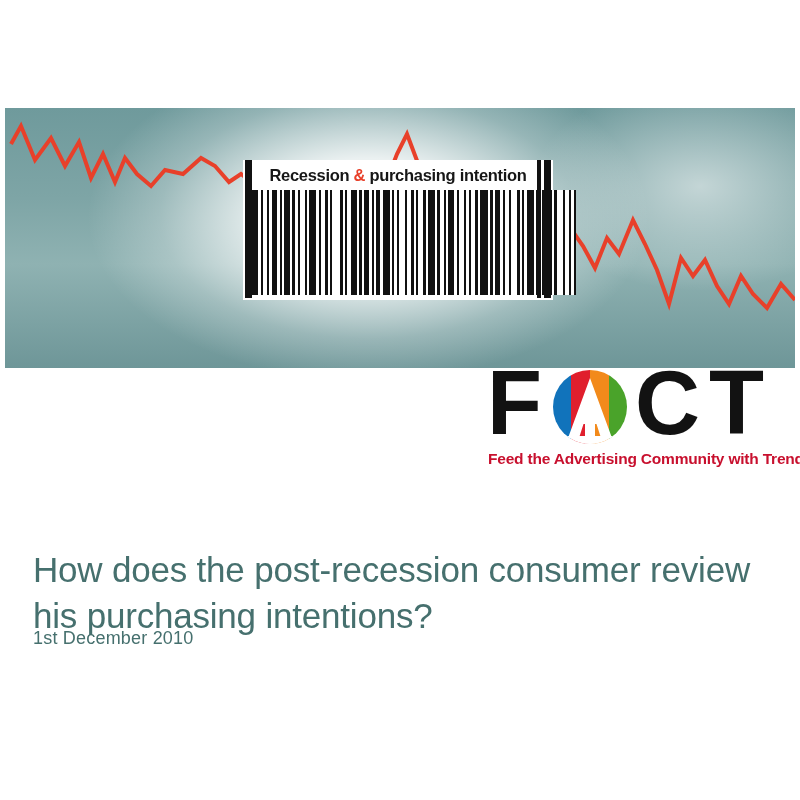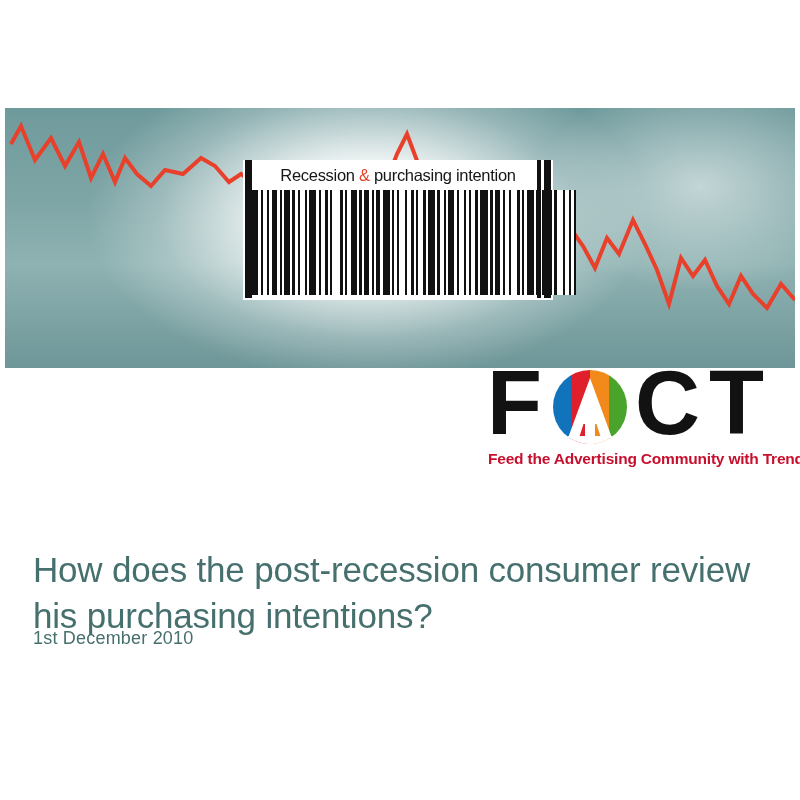--- a/index.html
+++ b/index.html
@@ -46,21 +46,21 @@
     background: #ffffff;
     z-index: 3;
   }
   .barcode-title {
     position: absolute;
     top: 6px;
     left: 0;
     width: 100%;
     text-align: center;
     font-family: "Liberation Sans", sans-serif;
-    font-weight: normal;
+    font-weight: bold;
     font-size: 16.5px;
     letter-spacing: -0.3px;
     color: #161616;
     white-space: nowrap;
   }
   .barcode-title .amp { color: #e8402a; }
   .barcode-bars {
     position: absolute;
     left: 8px;
     right: 6px;

